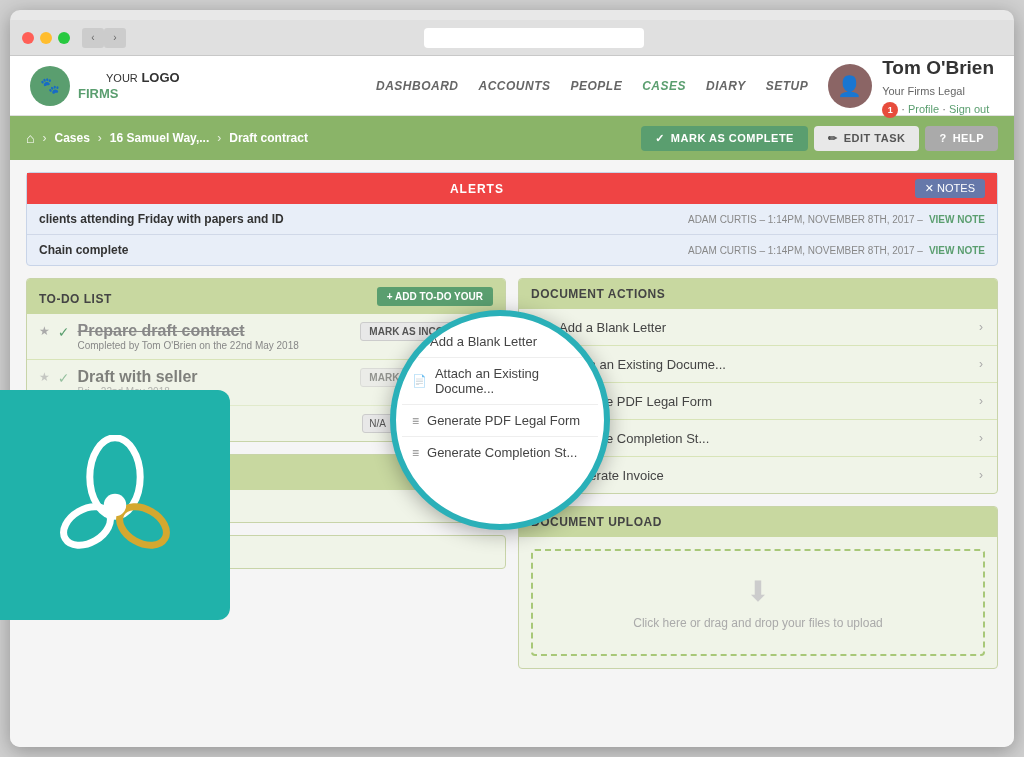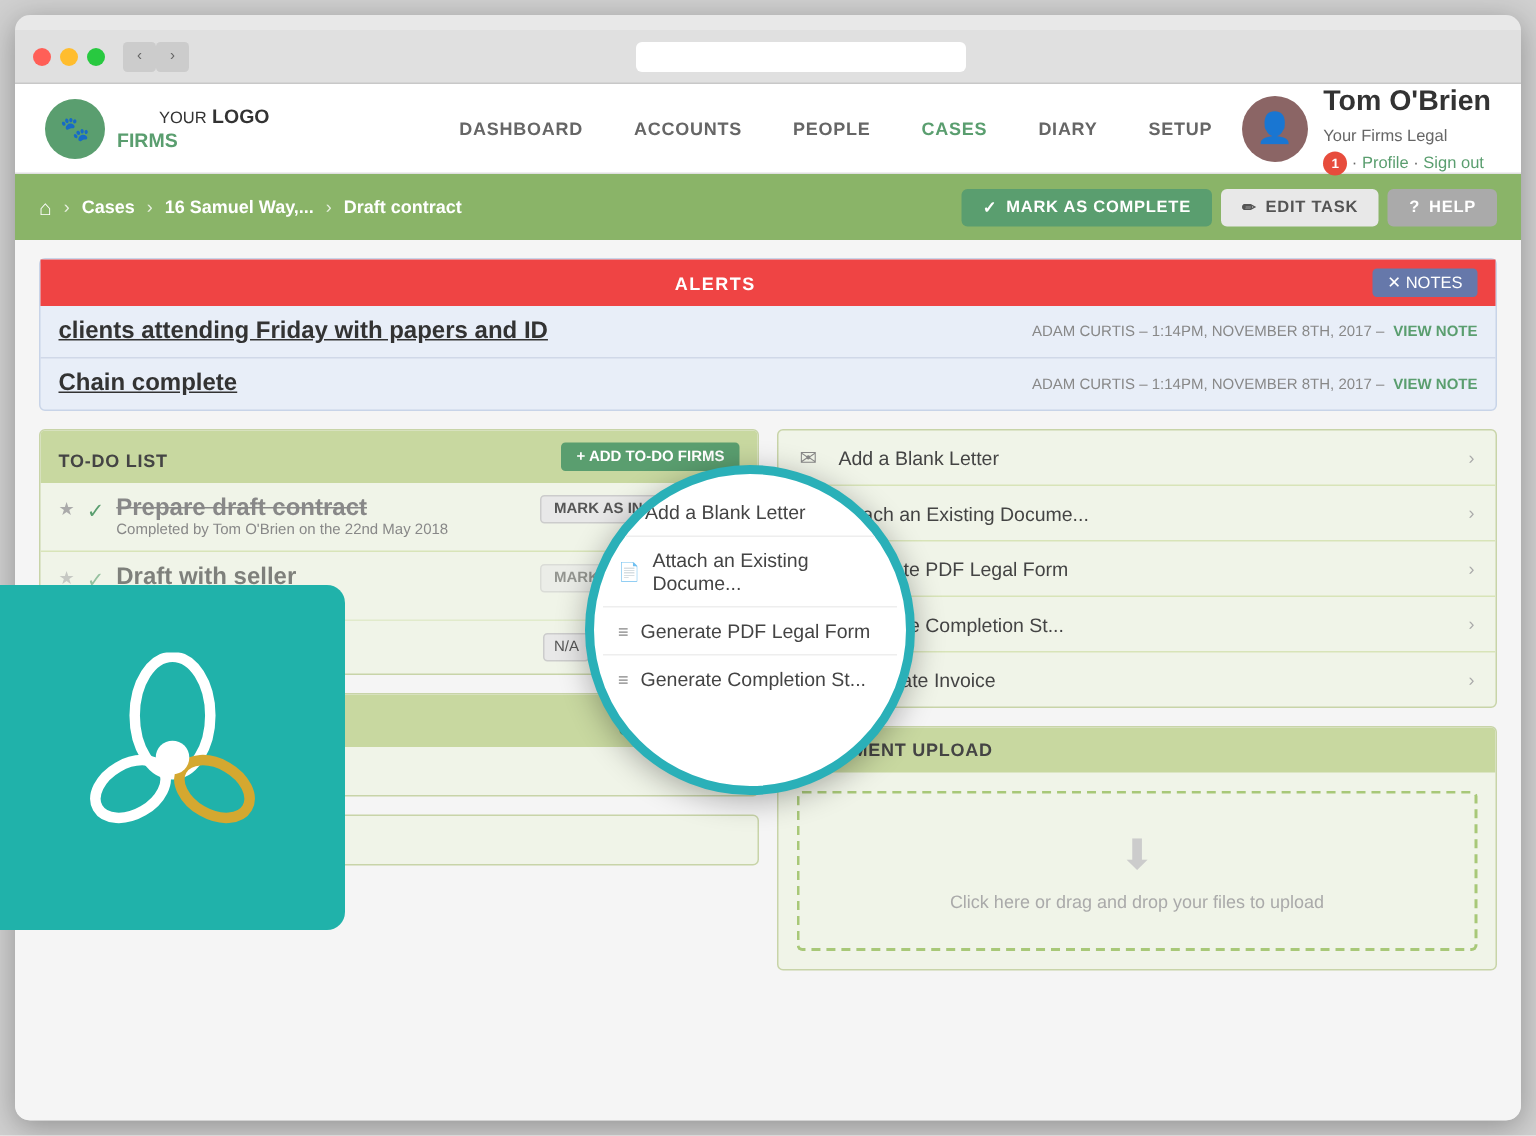--- a/index.html
+++ b/index.html
@@ -92,23 +92,24 @@
     .logo-text {
       font-size: 13px;
       line-height: 1.2;
     }
     .logo-text .your { color: #333; font-weight: normal; font-size: 11px; margin-left: 28px; }
     .logo-text .firms { color: #5a9e6f; font-weight: bold; }
     .logo-text .logo-word { color: #333; font-weight: bold; }
 
     .nav-links {
       display: flex;
-      gap: 34px;
+      gap: 20px;
       align-items: center;
       margin-right: 20px;
+      font-style: italic;
     }
     .nav-link {
       font-size: 12px;
       color: #666;
       text-decoration: none;
       font-weight: bold;
       letter-spacing: 0.5px;
       cursor: pointer;
     }
     .nav-link.active { color: #5a9e6f; }
@@ -226,21 +227,21 @@
       cursor: pointer;
     }
     .alert-row {
       display: flex;
       align-items: center;
       padding: 8px 12px;
       border-bottom: 1px solid #d0d8e8;
       font-size: 11px;
     }
     .alert-row:last-child { border-bottom: none; }
-    .alert-text { flex: 1; color: #333; font-weight: bold; font-size: 16px; text-decoration: underline; }
+    .alert-text { flex: 1; color: #333; font-weight: bold; font-size: 12px; }
     .alert-meta { color: #888; font-size: 10px; margin-left: 8px; }
     .alert-link { color: #5a9e6f; font-weight: bold; font-size: 10px; margin-left: 6px; }
 
     
     .two-col {
       display: flex;
       gap: 12px;
     }
     .col-left { flex: 1; display: flex; flex-direction: column; gap: 12px; }
     .col-right { flex: 1; display: flex; flex-direction: column; gap: 12px; }
@@ -510,21 +511,21 @@
         </div>
       </div>
 
       <div class="two-col">
 
         <div class="col-left">
 
           <div class="section-box">
             <div class="section-header">
               <span class="section-title">TO-DO LIST</span>
-              <button class="add-btn">+ ADD TO-DO FIRMS</button>
+              <button class="add-btn">+ ADD TO-DO YOUR</button>
             </div>
             <div class="todo-item">
               <span class="todo-star">★</span>
               <span class="todo-check">✓</span>
               <div class="todo-text-area">
                 <div class="todo-title" style="text-decoration:line-through;color:#888">Prepare draft contract</div>
                 <div class="todo-sub">Completed by Tom O'Brien on the 22nd May 2018</div>
               </div>
               <div class="todo-actions">
                 <button class="mark-btn">MARK AS INCOMPLETE</button>
@@ -566,20 +567,23 @@
           <div class="section-box">
             <div class="reminders-content">
               <span>...ntries in this Task.</span>
             </div>
           </div>
         </div>
 
         <div class="col-right">
 
           <div class="section-box">
+            <div class="section-header">
+              <span class="section-title">DOCUMENT ACTIONS</span>
+            </div>
             <div class="doc-action-item">
               <span class="doc-action-icon">✉</span>
               <span class="doc-action-text">Add a Blank Letter</span>
               <span class="doc-action-arrow">›</span>
             </div>
             <div class="doc-action-item">
               <span class="doc-action-icon">📄</span>
               <span class="doc-action-text">Attach an Existing Docume...</span>
               <span class="doc-action-arrow">›</span>
             </div>

